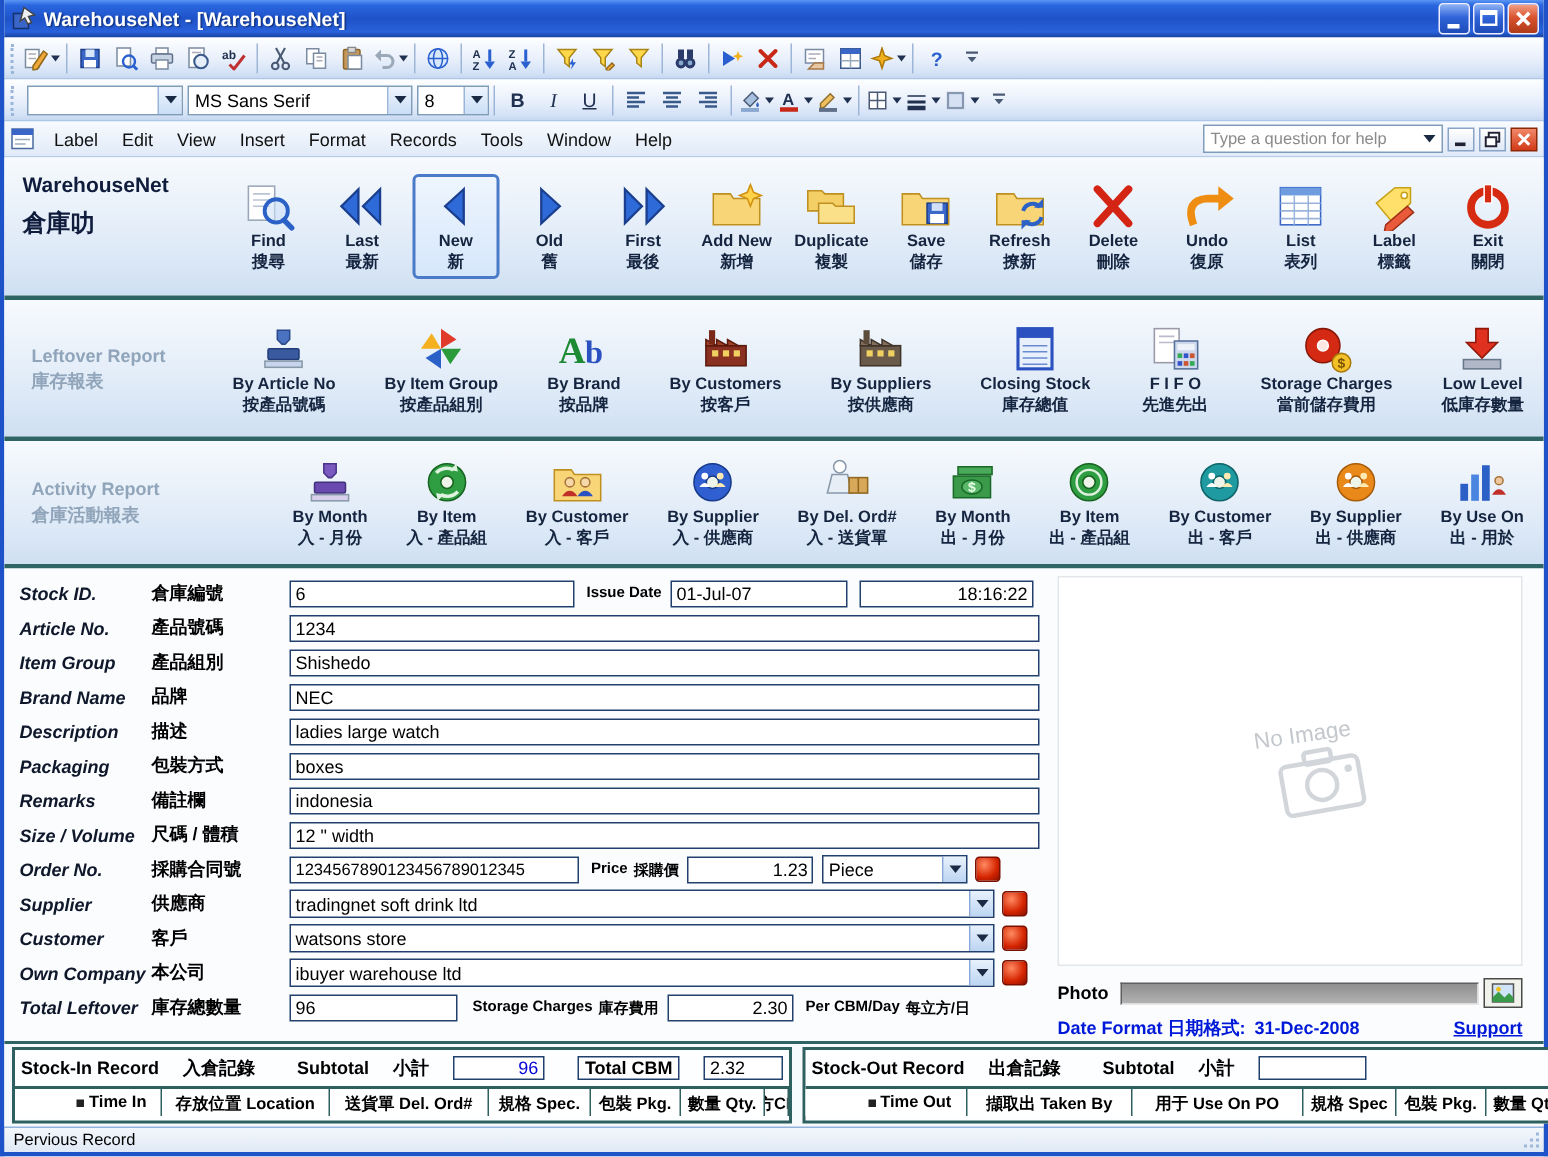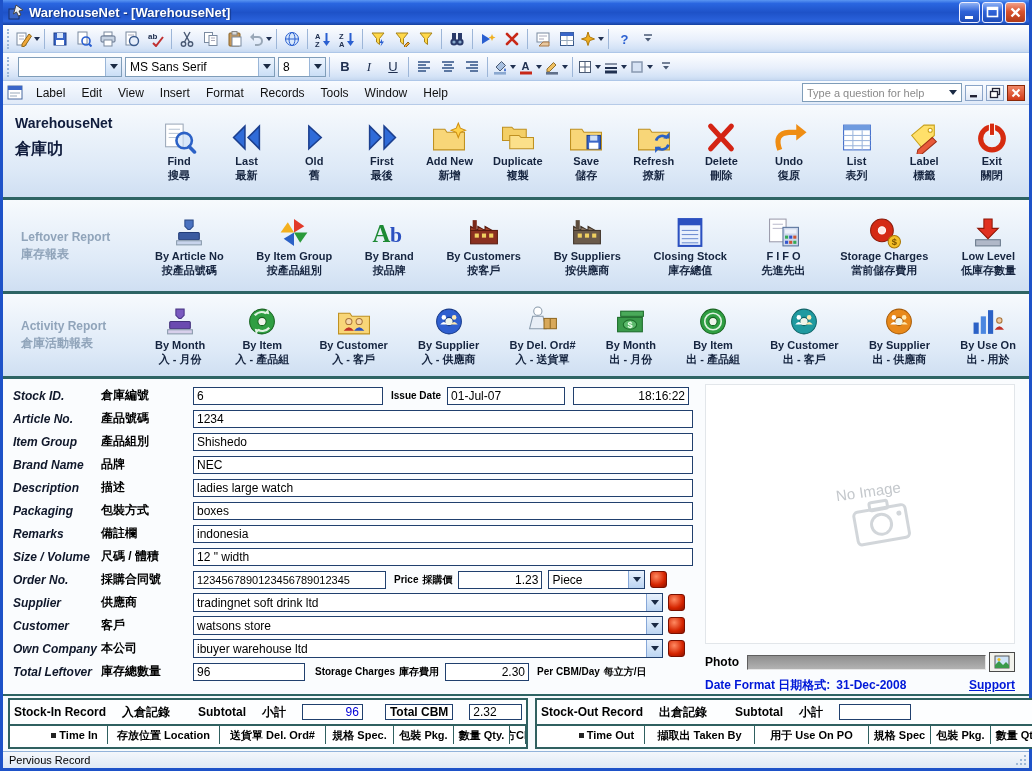--- a/index.html
+++ b/index.html
@@ -50,21 +50,21 @@
   .mdi-btn { width:18px; height:16px; margin-left:3px; display:inline-flex; align-items:center; justify-content:center;
     border:1px solid #8aa4c8; background:linear-gradient(#ffffff,#dfe8f6); }
   .mdi-btn.mdi-close { background:linear-gradient(#f08868,#d23a18); border-color:#8a2808; }
 
   
   .main { flex:1; display:flex; flex-direction:column; background:#f6fafd; }
   .sep { height:3px; background:#2e6464; flex:0 0 3px; }
   .btn-row { display:flex; background:linear-gradient(180deg,#f7fafd,#dde9f7 70%,#cfdff2); }
   .row1 { height:92px; flex:0 0 92px; }
   .row2 { height:91px; flex:0 0 91px; }
-  .row3 { height:82px; flex:0 0 82px; }
+  .row3 { height:82px; flex:0 0 82px;gap:40px; }
   .row-label { width:145px; flex:0 0 145px; display:flex; flex-direction:column; justify-content:center;
     padding-left:18px; }
   .logo-label { justify-content:flex-start; padding-top:10px; padding-left:12px; }
   .logo-en { font-size:14px; font-weight:bold; color:#101c3c; }
   .logo-zh { font-size:16px; font-weight:bold; color:#101c3c; margin-top:8px; }
   .rep-en, .rep-zh { font-size:12px; font-weight:bold; color:#90a4ba; line-height:17px; }
   .row-buttons { flex:1; display:flex; justify-content:space-between; align-items:center; padding:2px 8px 2px 2px; }
   .bigbtn { display:flex; flex-direction:column; align-items:center; justify-content:center;
     min-width:58px; padding:2px 3px; border:2px solid transparent; border-radius:4px; }
   .bigbtn.selected { border-color:#4a7ac8; background:linear-gradient(#eef5fe,#d6e7fb); }
@@ -513,20 +513,29 @@
           <div class="bigbtn">
             <span class="bicon">
               <svg width="38" height="33" viewBox="0 0 36 32">
                 <path d="M16 5 L5 16 L16 27z" fill="#2f6bd8" stroke="#1b3f8f" stroke-width="1.5"></path>
                 <path d="M30 5 L19 16 L30 27z" fill="#2f6bd8" stroke="#1b3f8f" stroke-width="1.5"></path>
               </svg>
             </span>
             <span class="ben">Last</span>
             <span class="bzh">最新</span>
           </div>
+          <div class="bigbtn selected">
+            <span class="bicon">
+              <svg width="38" height="33" viewBox="0 0 36 32">
+                <path d="M23 5 L11 16 L23 27z" fill="#2f6bd8" stroke="#1b3f8f" stroke-width="1.5"></path>
+              </svg>
+            </span>
+            <span class="ben">New</span>
+            <span class="bzh">新</span>
+          </div>
           <div class="bigbtn">
             <span class="bicon">
               <svg width="38" height="33" viewBox="0 0 36 32">
                 <path d="M13 5 L25 16 L13 27z" fill="#2f6bd8" stroke="#1b3f8f" stroke-width="1.5"></path>
               </svg>
             </span>
             <span class="ben">Old</span>
             <span class="bzh">舊</span>
           </div>
           <div class="bigbtn">

